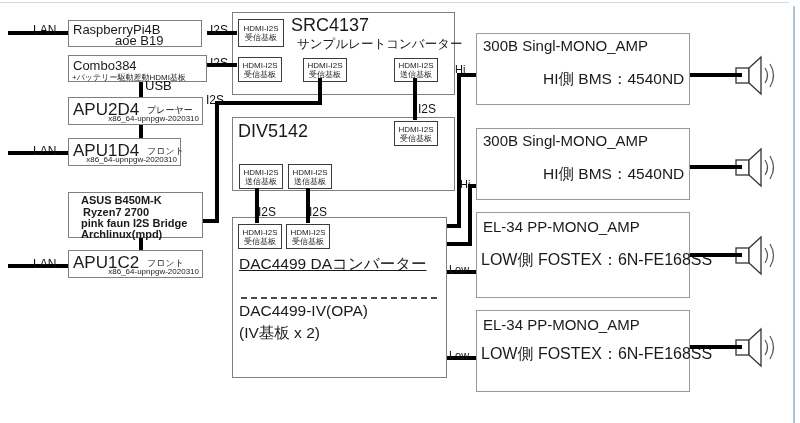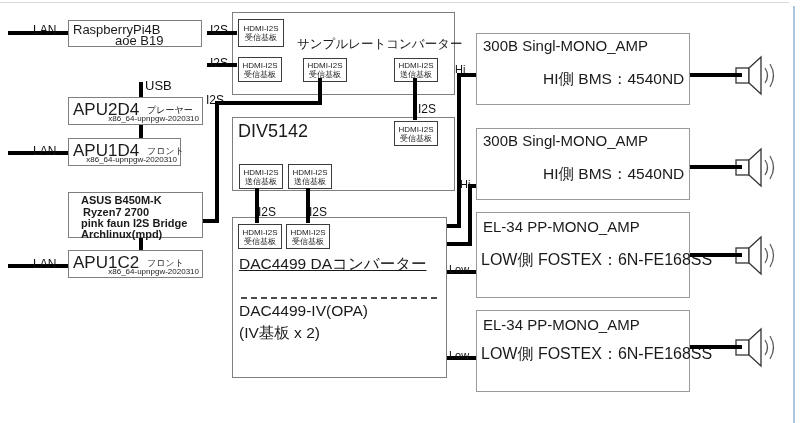--- a/index.html
+++ b/index.html
@@ -31,20 +31,24 @@
 
 <div id="stage">
   <div class="frame-top"></div>
   <div class="frame-right"></div>
 
   <div class="box" style="left:68px;top:20px;width:134px;height:27px;">
     <span class="t" style="left:4px;top:1px;font-size:13px;">RaspberryPi4B</span>
     <span class="t" style="left:46px;top:12px;font-size:13px;">aoe B19</span>
   </div>
 
+  <div class="box" style="left:68px;top:55px;width:139px;height:27px;">
+    <span class="t" style="left:4px;top:2px;font-size:13px;">Combo384</span>
+    <span class="t" style="left:3px;top:16px;font-size:8px;">+バッテリー駆動差動HDMI基板</span>
+  </div>
 
   <div class="box" style="left:68px;top:97px;width:135px;height:28px;">
     <span class="t big" style="left:4px;top:2px;">APU2D4</span>
     <span class="t role" style="left:78px;top:6px;">プレーヤー</span>
     <span class="t ver" style="right:3px;bottom:1px;">x86_64-upnpgw-2020310</span>
   </div>
 
   <div class="box" style="left:68px;top:138px;width:113px;height:28px;">
     <span class="t big" style="left:4px;top:2px;">APU1D4</span>
     <span class="t role" style="left:78px;top:6px;">フロント</span>
@@ -58,20 +62,21 @@
     <span class="t" style="left:12px;top:35.5px;">Archlinux(mpd)</span>
   </div>
 
   <div class="box" style="left:68px;top:250px;width:135px;height:28px;">
     <span class="t big" style="left:4px;top:2px;">APU1C2</span>
     <span class="t role" style="left:78px;top:6px;">フロント</span>
     <span class="t ver" style="right:3px;bottom:1px;">x86_64-upnpgw-2020310</span>
   </div>
 
   <div class="box" style="left:232px;top:12px;width:223px;height:83px;">
+    <span class="t" style="left:58px;top:2px;font-size:18px;">SRC4137</span>
     <span class="t" style="left:64px;top:23px;font-size:12.5px;">サンプルレートコンバーター</span>
     <div class="board" style="left:5px;top:6px;width:46px;height:28px;">
       <span>HDMI-I2S</span>
       <span>受信基板</span>
     </div>
     <div class="board" style="left:5px;top:44px;width:44px;height:25px;">
       <span>HDMI-I2S</span>
       <span>受信基板</span>
     </div>
     <div class="board" style="left:70px;top:45px;width:44px;height:24px;">

